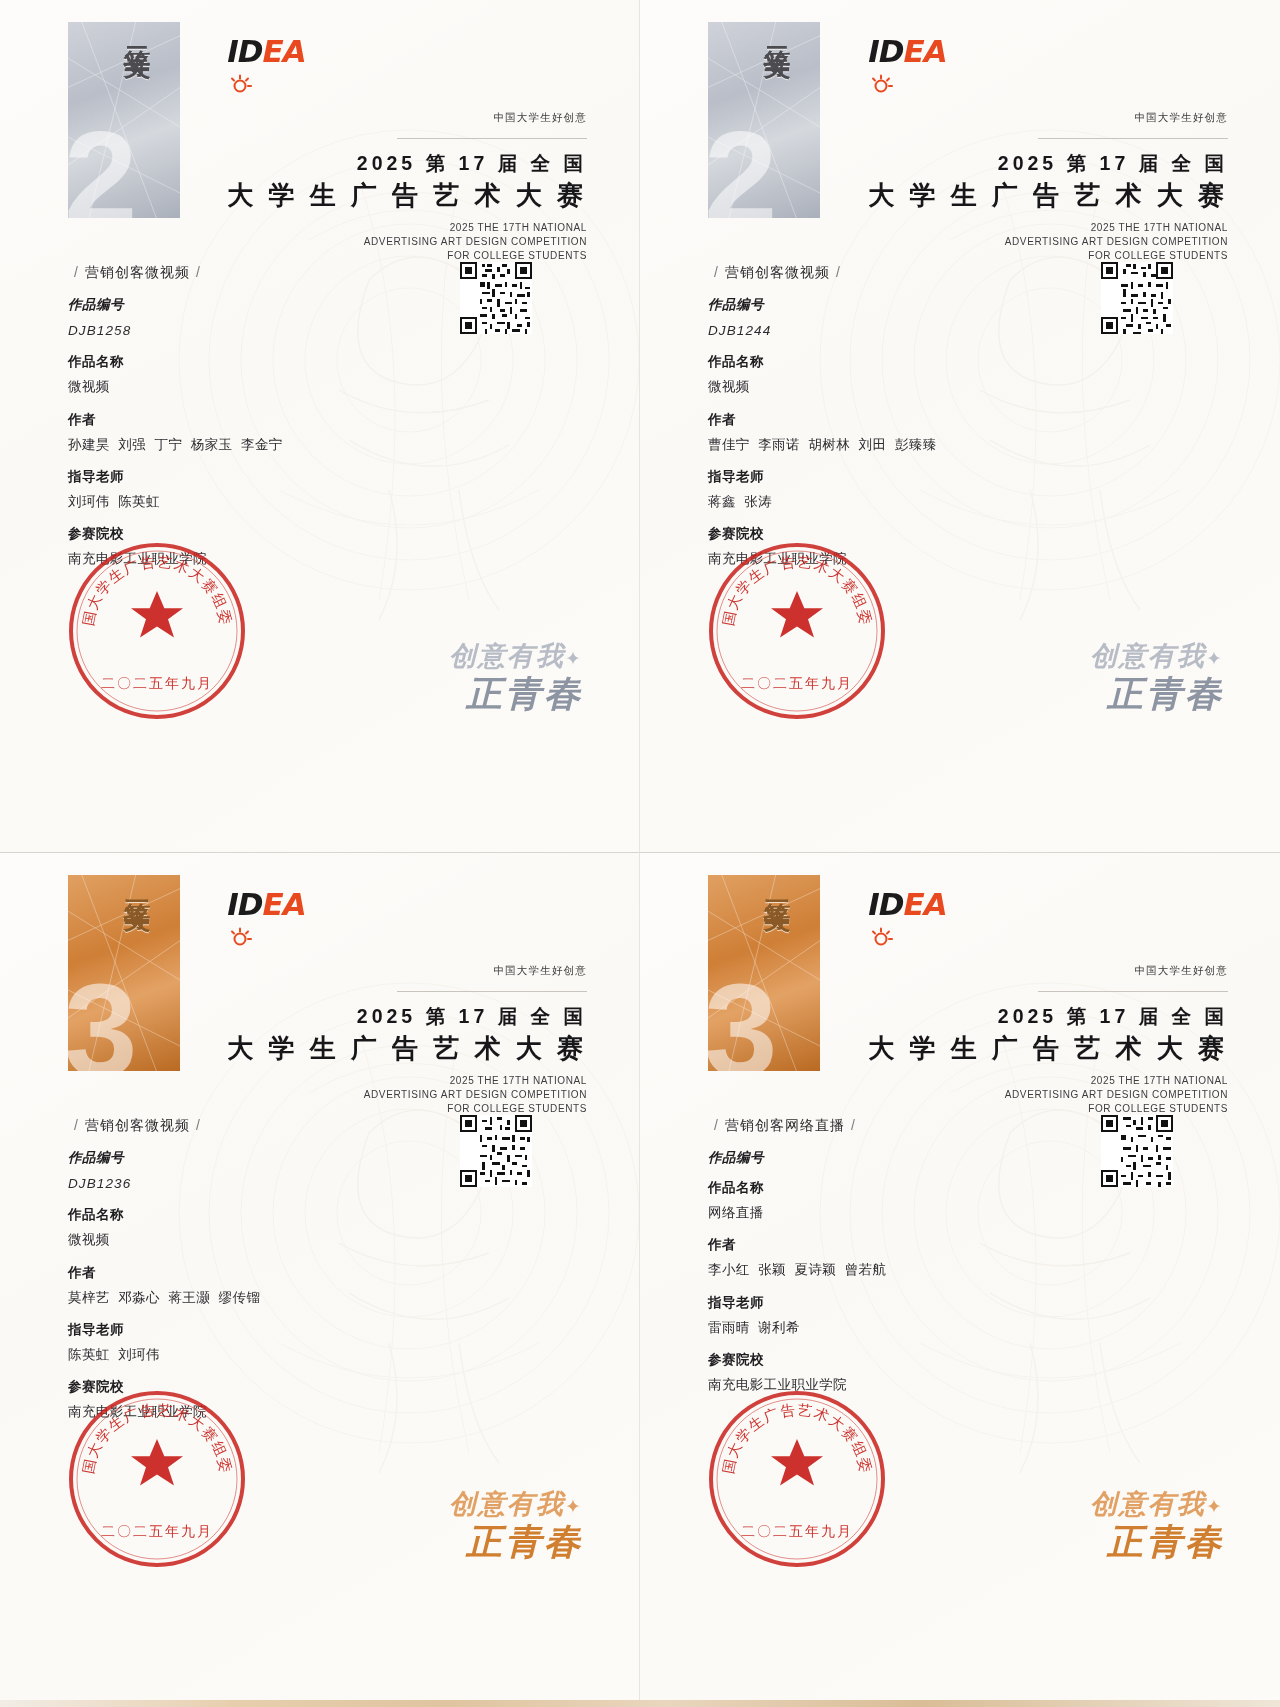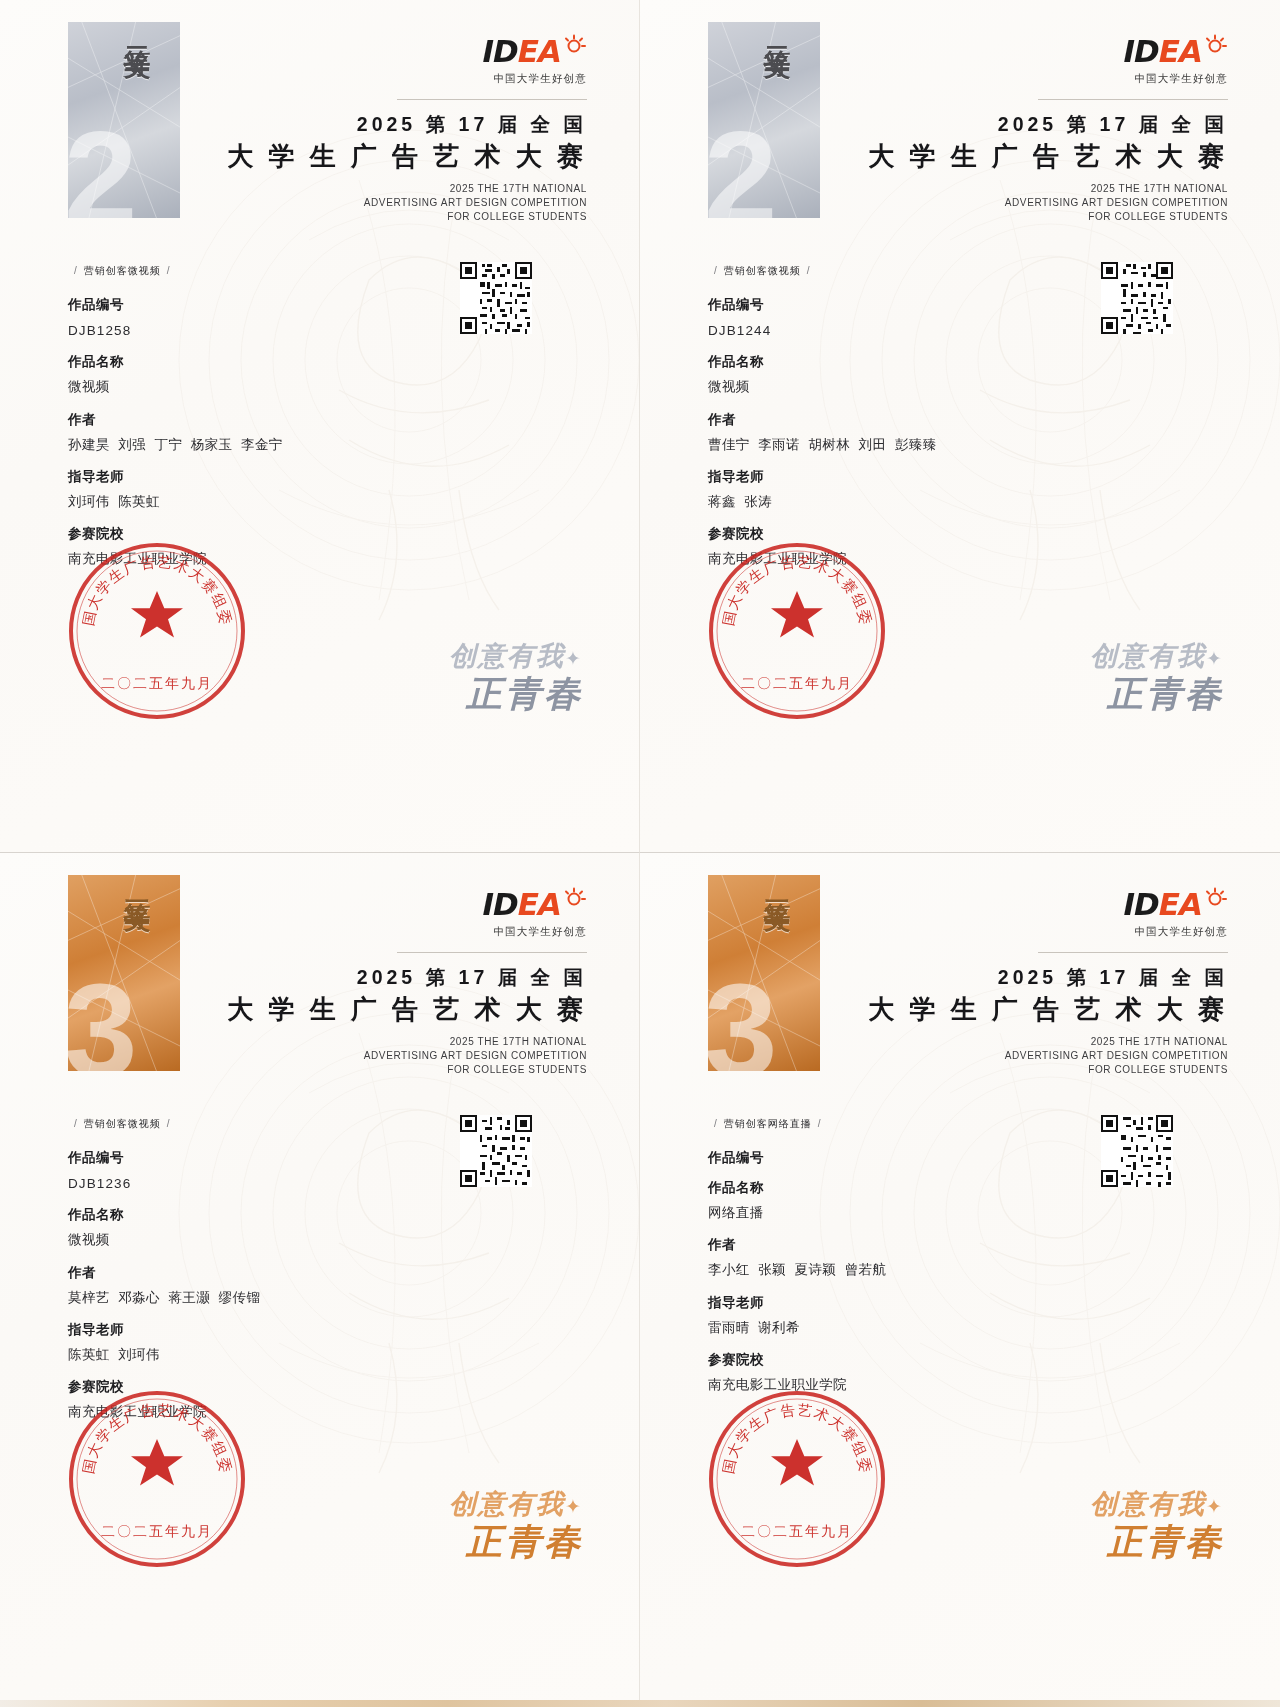--- a/index.html
+++ b/index.html
@@ -112,21 +112,22 @@
   .hdr {
     position: absolute;
     right: 52px;
     top: 36px;
     text-align: right;
   }
   .idea-logo {
     display: flex;
     justify-content: flex-end;
     align-items: flex-start;
-    gap: 0;
+    gap: 9px;
+    flex-direction: column;
   }
   .idea-word {
     font-family: "DejaVu Sans", sans-serif;
     font-size: 31px;
     font-weight: 700;
     font-style: italic;
     letter-spacing: -1px;
     color: #1b1b1b;
     line-height: 1;
   }
@@ -164,21 +165,21 @@
     letter-spacing: .6px;
     color: #3c3c3f;
     line-height: 1.42;
   }
 
   
   .category {
     position: absolute;
     left: 68px;
     top: 264px;
-    font-size: 10px;
+    font-size: 14px;
     color: #2b2b2e;
     letter-spacing: 1px;
   }
   .category .slash { color: #7d7d81; margin: 0 6px; }
 
   .qr {
     position: absolute;
     right: 107px;
     top: 262px;
     width: 72px;
@@ -186,21 +187,21 @@
     background: #ffffff;
   }
 
   .fields {
     position: absolute;
     left: 68px;
     top: 296px;
     width: 470px;
   }
   .field { margin-top: 12px; }
-  .field:first-child { margin-top: 0; }
+  .field:first-child { margin-top: 0; font-style: italic; }
   .f-label {
     font-size: 13.5px;
     font-weight: 700;
     color: #1e1e21;
     letter-spacing: .5px;
     margin-bottom: 7px;
   }
   .f-value {
     font-size: 13.5px;
     color: #2c2c30;

